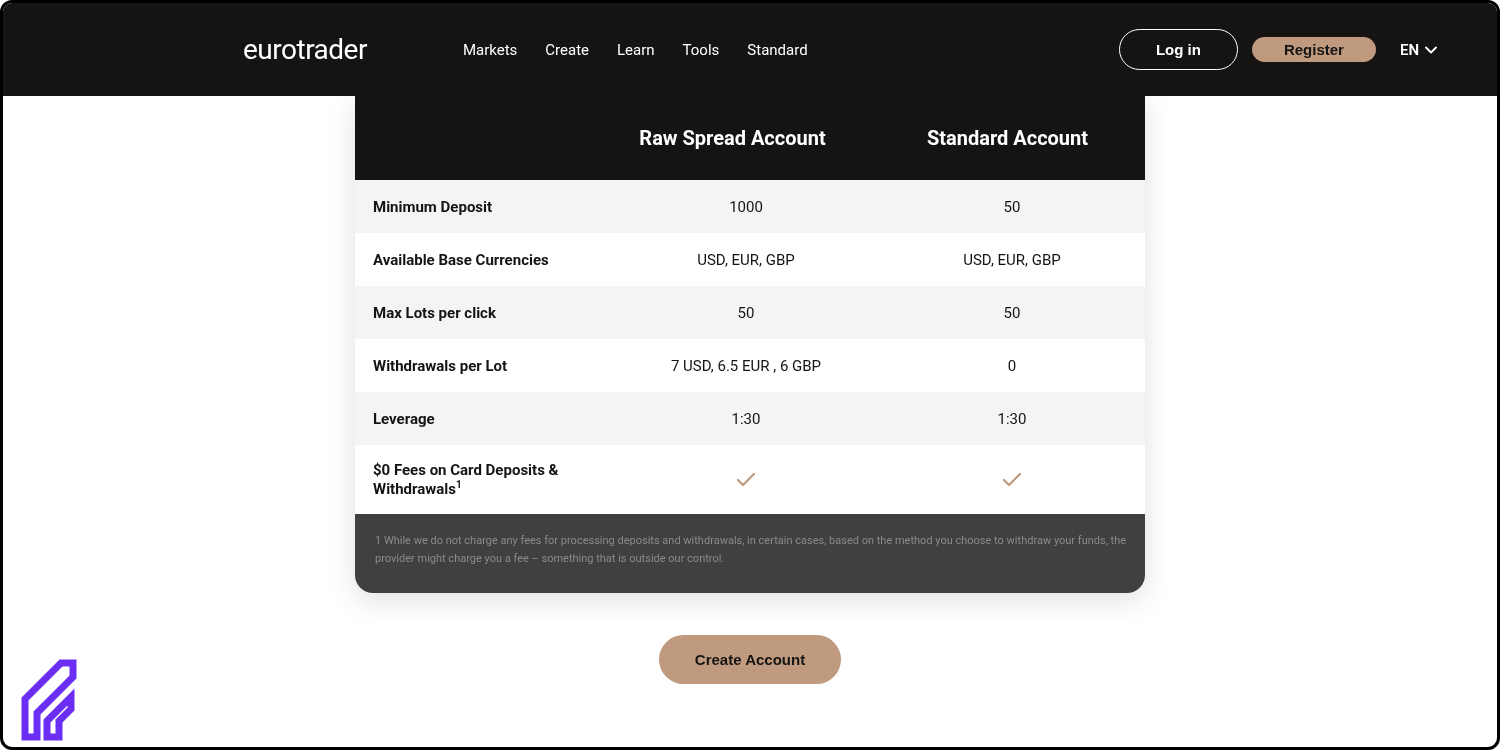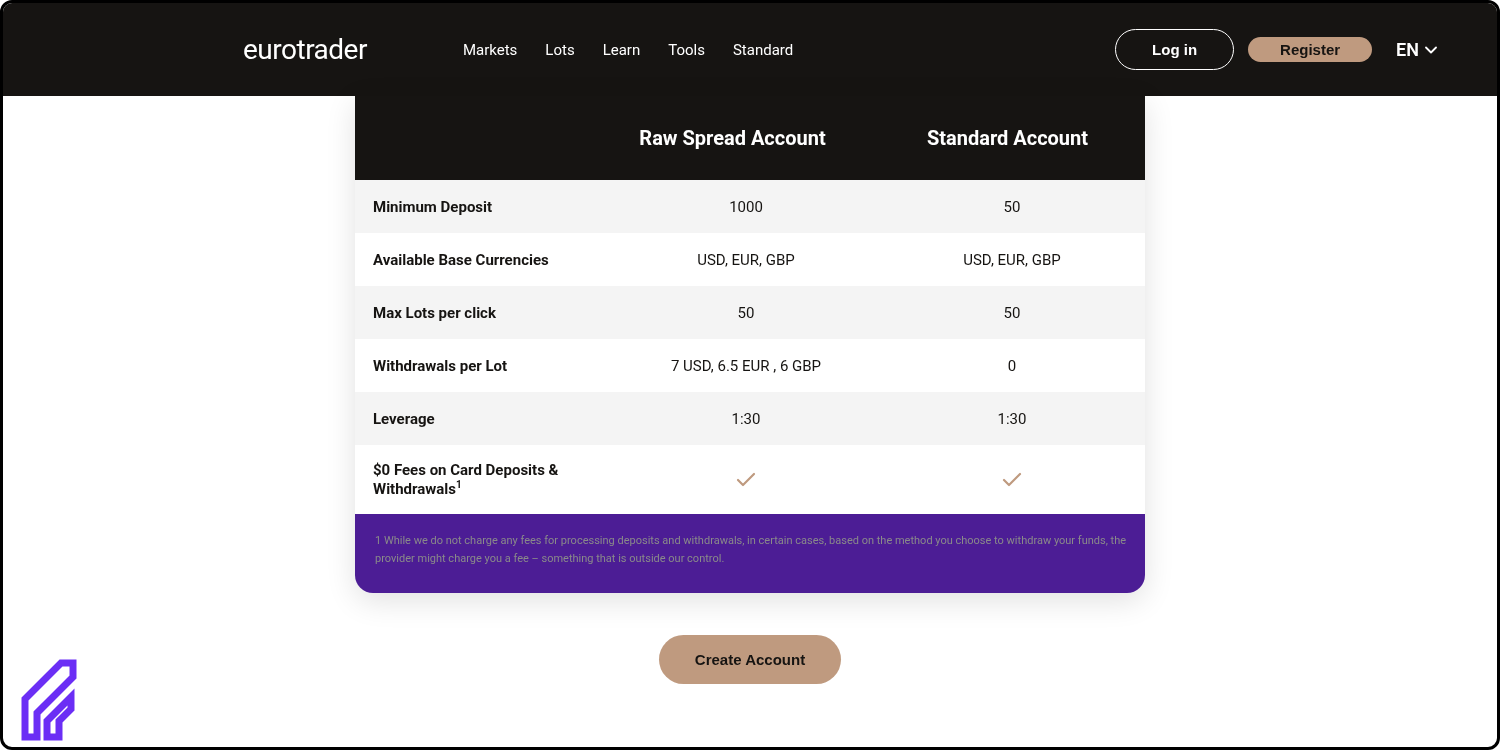--- a/index.html
+++ b/index.html
@@ -61,21 +61,21 @@
     border-radius: 24px;
     font-size: 15px;
     font-weight: 600;
     cursor: pointer;
   }
   .lang {
     display: flex;
     align-items: center;
     gap: 6px;
     color: #fff;
-    font-size: 18px;
+    font-size: 15px;
     font-weight: 600;
     cursor: pointer;
     margin-left: 10px;
   }
   .chevron-down {
     width: 12px;
     height: 8px;
   }
   .content {
     display: flex;
@@ -122,21 +122,21 @@
     text-align: center;
     font-size: 15px;
     color: #161412;
   }
   .check {
     display: flex;
     justify-content: center;
   }
   .check svg { width: 20px; height: 16px; }
   .footnote {
-    background: #4c1d95;
+    background: #404040;
     padding: 18px 5px 26px 20px;
     font-size: 11px;
     color: #8a8a8a;
     line-height: 1.6;
   }
   .btn-create {
     margin-top: 42px;
     background: #bf9a7f;
     border: none;
     color: #161412;
@@ -154,21 +154,21 @@
     height: 82px;
   }
 </style>
 </head>
 <body>
 
 <div class="header">
   <div class="logo">eurotrader</div>
   <nav class="nav">
     <span class="nav-item">Markets</span>
-    <span class="nav-item">Lots</span>
+    <span class="nav-item">Create</span>
     <span class="nav-item">Learn</span>
     <span class="nav-item">Tools</span>
     <span class="nav-item">Standard</span>
   </nav>
   <div class="header-actions">
     <button class="btn-login">Log in</button>
     <button class="btn-register">Register</button>
     <div class="lang">
       <span>EN</span>
       <svg class="chevron-down" viewBox="0 0 12 8">

